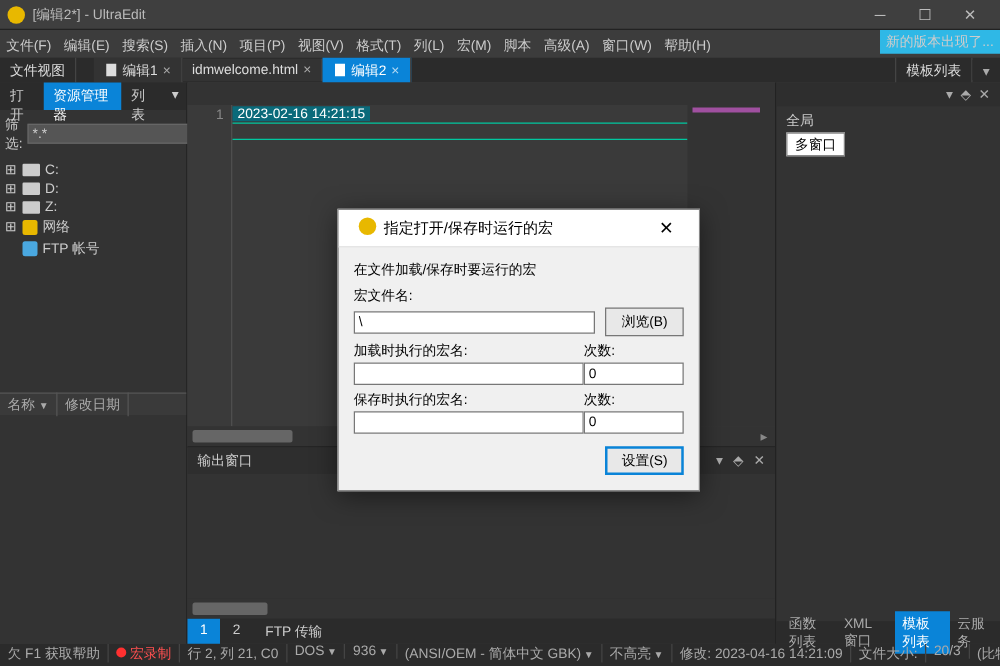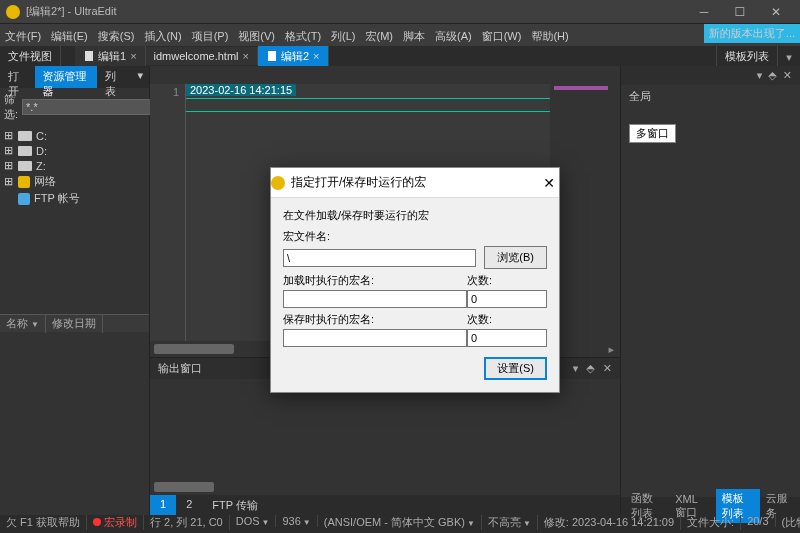--- a/index.html
+++ b/index.html
@@ -54,33 +54,33 @@
 .out-body{height:100px;background:#333}
 .out-hscroll{height:16px;background:#333;display:flex;align-items:center}
 .out-hscroll .thumb{margin-left:4px;width:60px;height:10px;background:#666;border-radius:2px}
 .bottom-tabs{height:20px;background:#2b2b2b;display:flex;align-items:stretch}
 .bottom-tabs div{padding:3px 10px;color:#ccc}
 .bottom-tabs .act{background:#0a84d8;color:#fff}
 .right{width:180px;background:#333;border-left:1px solid #222;display:flex;flex-direction:column}
 .right-head{display:flex;align-items:center;padding:3px 8px;background:#2e2e2e;color:#ccc}
 .right-head .r{margin-left:auto;display:flex;gap:6px;color:#aaa}
 .right-body{flex:1;padding:4px 8px}
-.right-body .lbl{color:#ccc;margin-bottom:20px}
+.right-body .lbl{color:#ccc;margin-bottom:2px}
 .right-body .box{display:inline-block;background:#fff;color:#000;padding:1px 6px;border:1px solid #888}
 .right-foot{height:18px;background:#2b2b2b;display:flex;align-items:center;padding:0 4px}
 .right-foot div{padding:2px 6px;color:#aaa}
 .right-foot .act{background:#0a84d8;color:#fff}
 .status{height:18px;background:#2b2b2b;display:flex;align-items:flex-start;color:#aaa;overflow:hidden}
 .status .seg{padding:0 6px;border-right:1px solid #444;white-space:nowrap}
 .status .dd{font-size:8px;margin-left:2px}
 .rec{color:#ff5050}
 .dot{width:8px;height:8px;background:#ff3030;border-radius:50%;display:inline-block;margin-right:3px;vertical-align:0}
 
 .dialog{position:absolute;left:270px;top:167px;width:290px;background:#f0f0f0;border:1px solid #888;box-shadow:0 4px 20px rgba(0,0,0,.5);color:#000}
-.dlg-title{display:flex;align-items:center;padding:6px 0;background:#fff;border-bottom:1px solid #ddd}
+.dlg-title{display:flex;padding:6px 16px;background:#fff;border-bottom:1px solid #ddd}
 .dlg-title .di{width:14px;height:14px;background:#e8b800;border-radius:50%;margin-right:6px}
 .dlg-title .dt{flex:1;font-size:12px}
 .dlg-title .dx{font-size:14px;padding:0 4px;cursor:default}
 .dlg-body{padding:10px 12px}
 .dlg-body .section{margin-bottom:6px}
 .dlg-body label{display:block;margin:4px 0 2px}
 .dlg-body input{border:1px solid #777;padding:2px 3px;font-size:11px;background:#fff}
 .dlg-row{display:flex;}
 .dlg-row .col{flex:1}
 .dlg-row .col.small{flex:0 0 80px}

